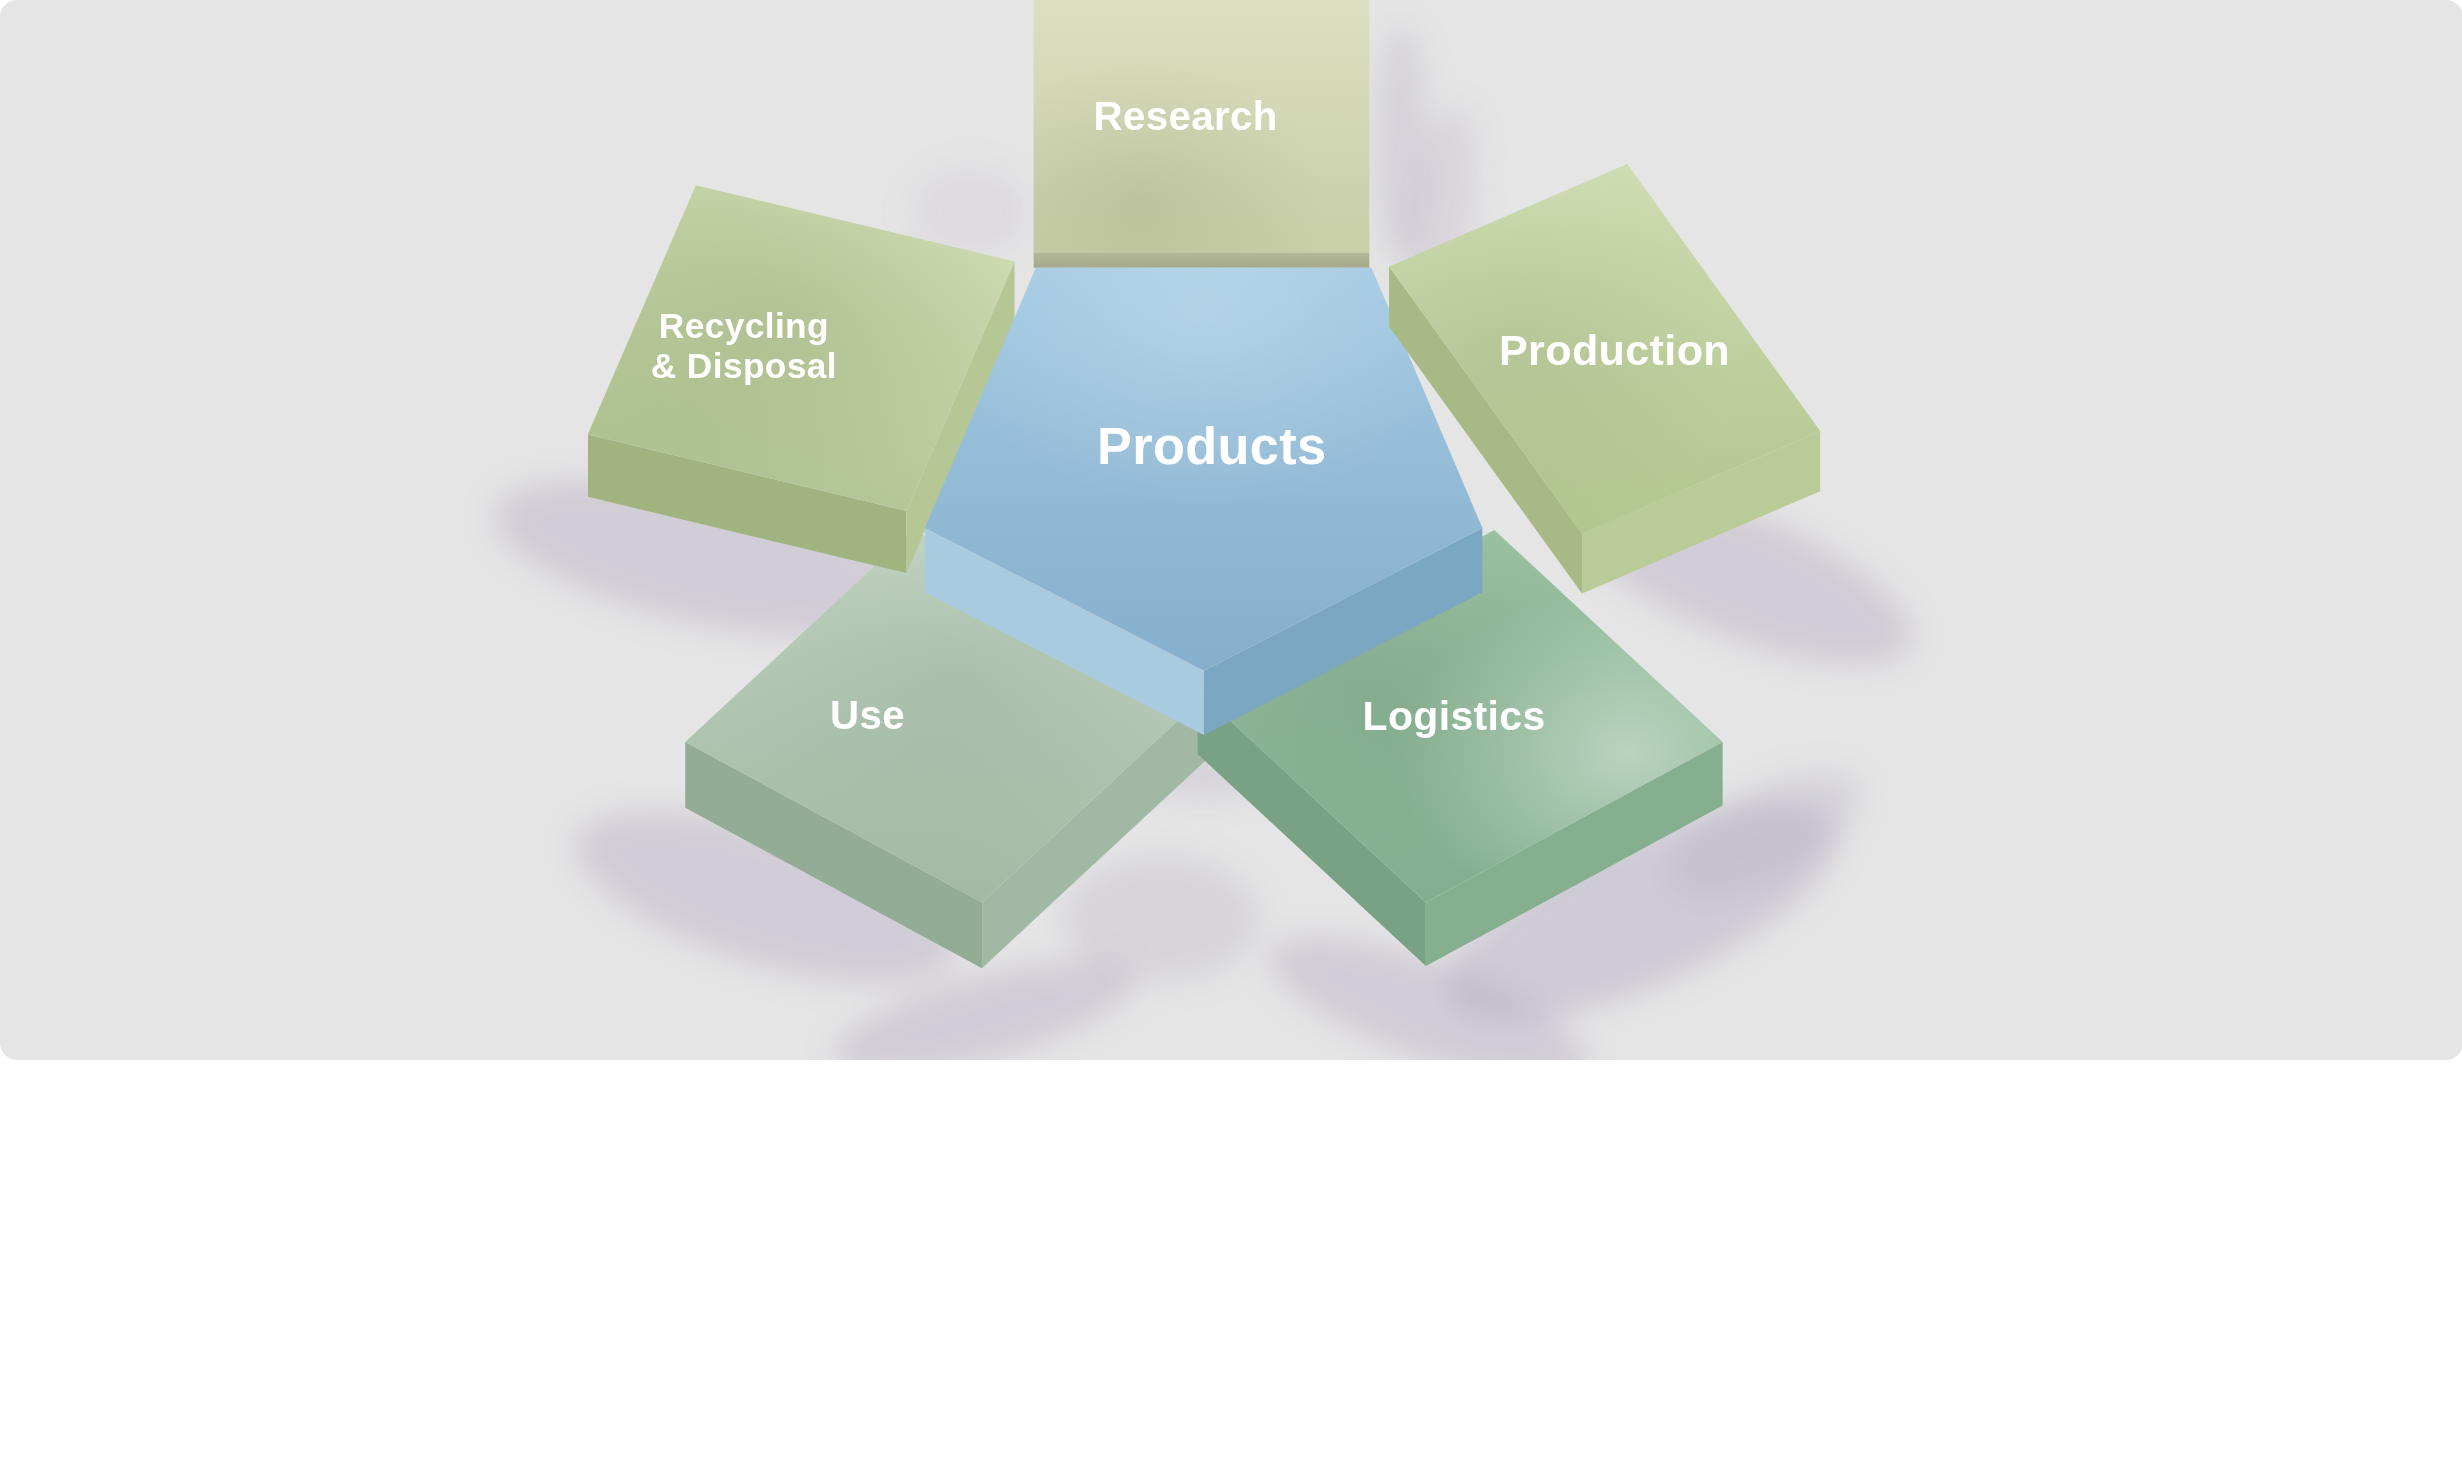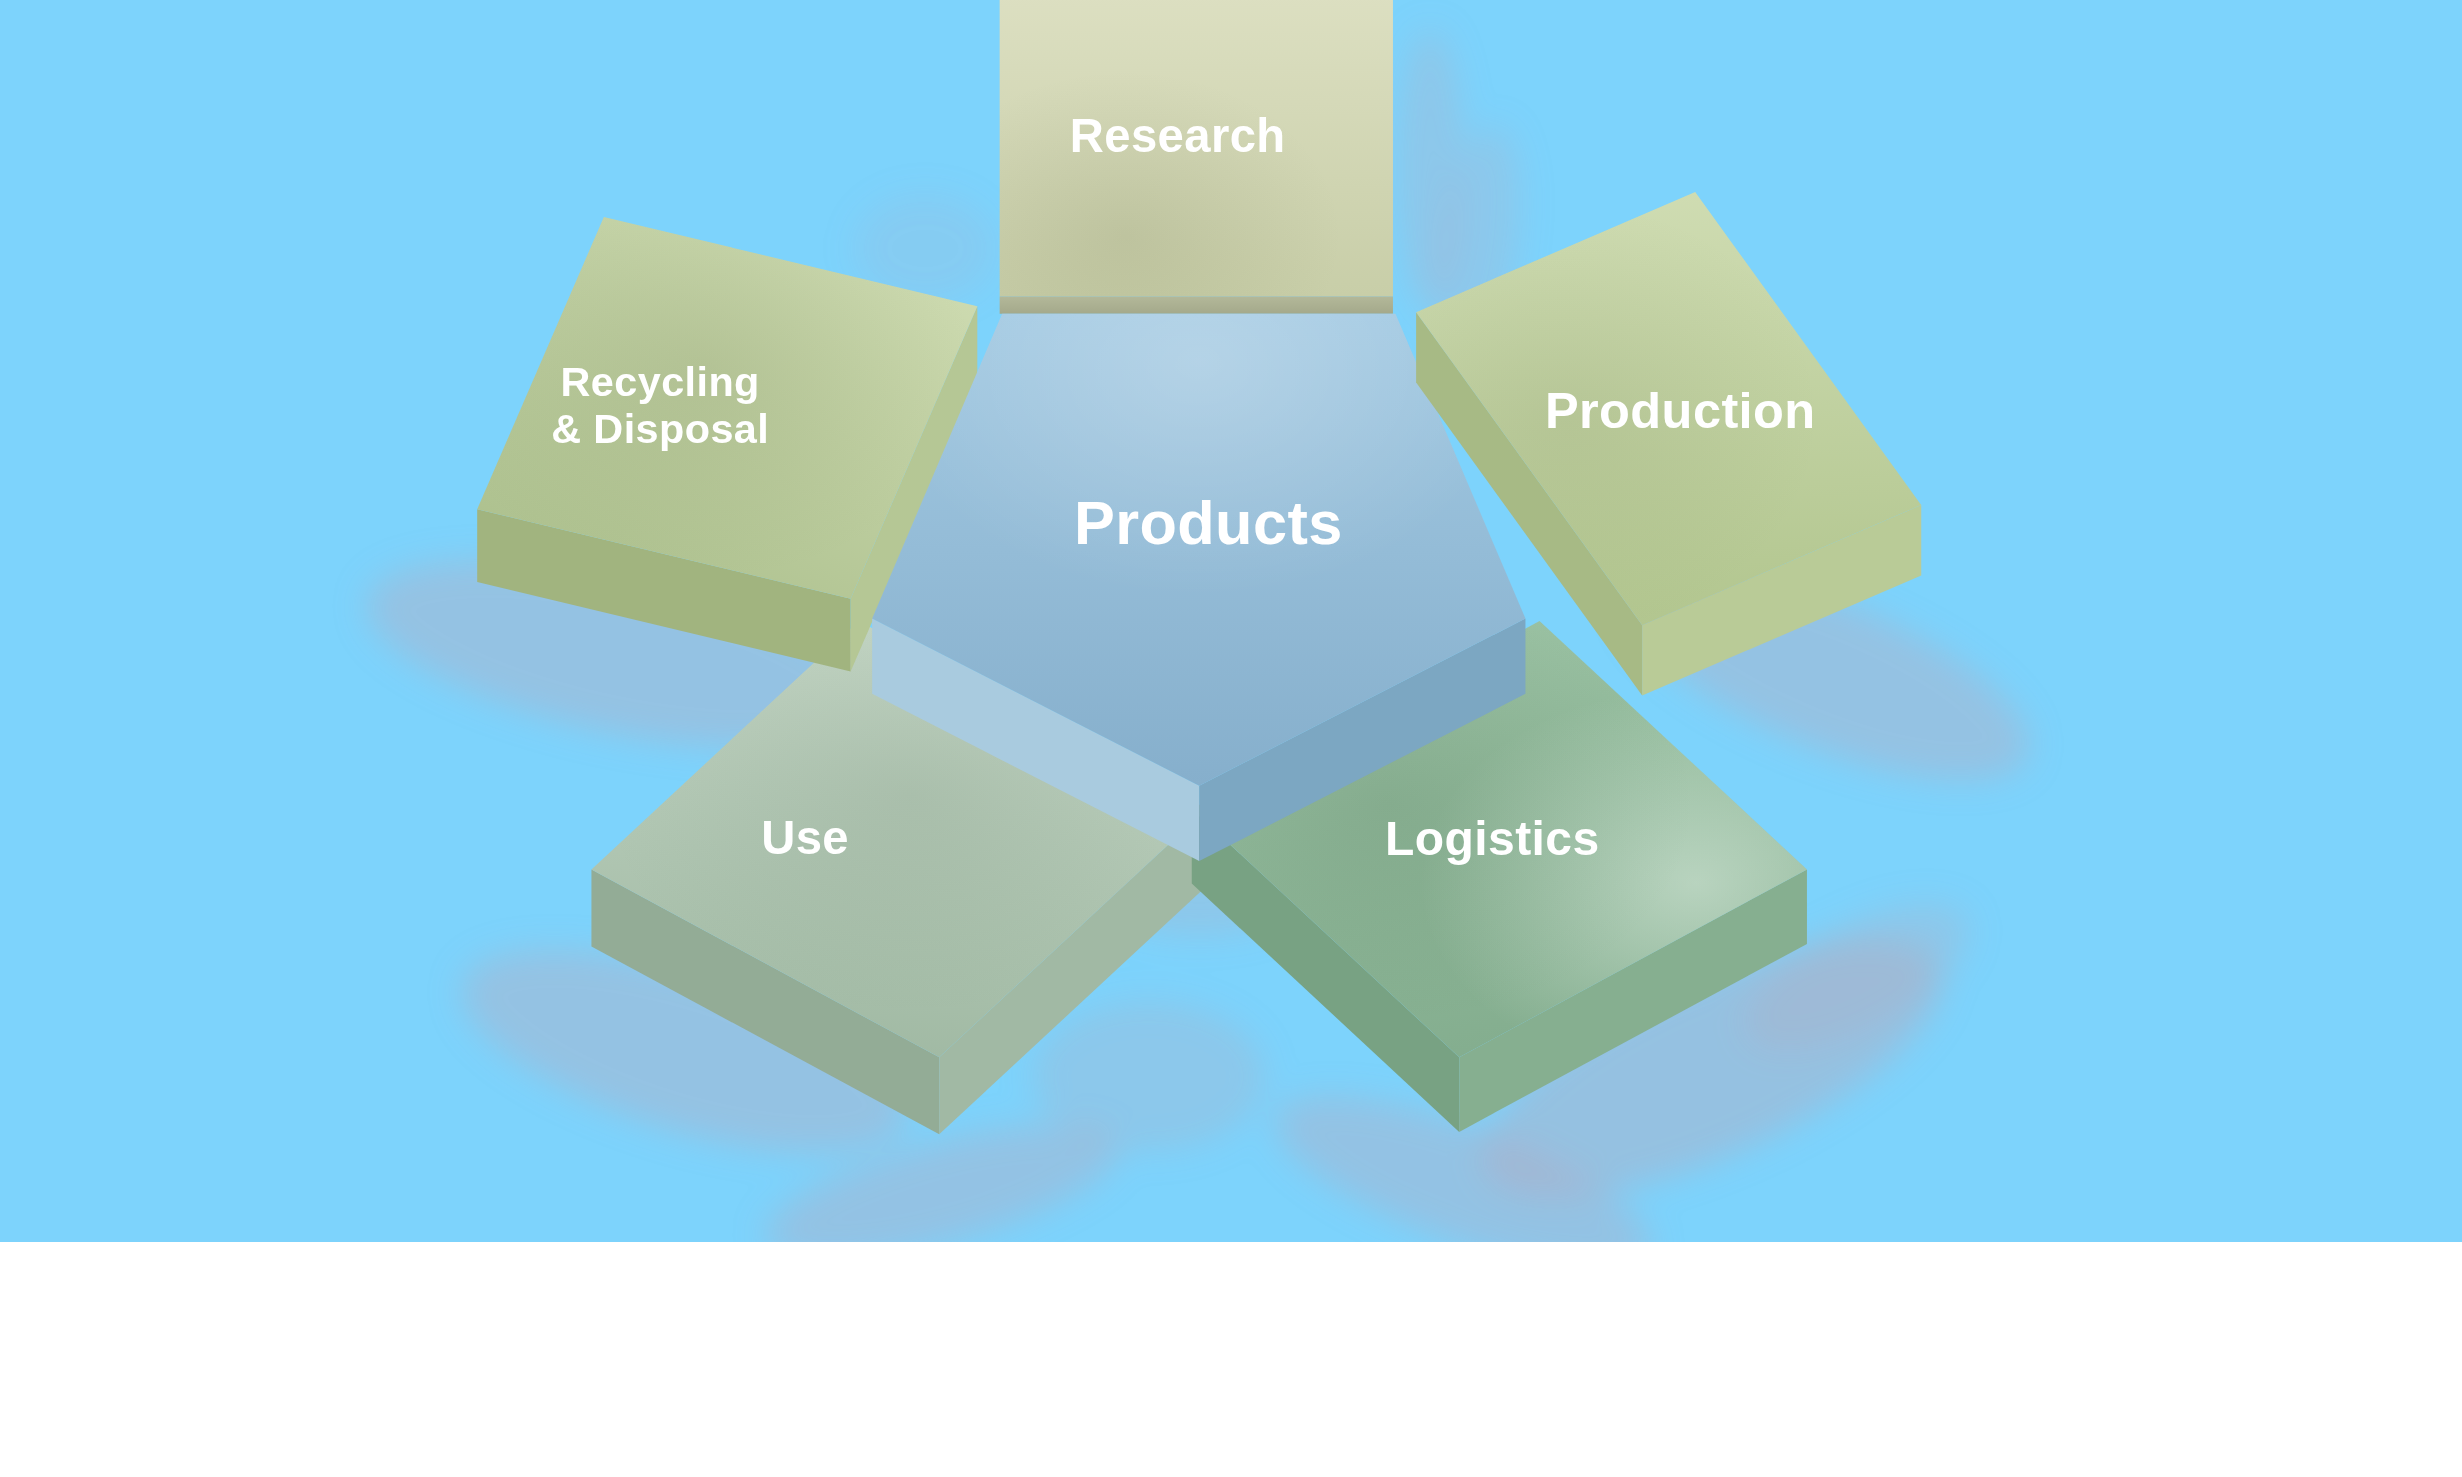--- a/index.html
+++ b/index.html
@@ -1,21 +1,22 @@
 <!DOCTYPE html>
 <html><head>
 <meta charset="utf-8">
 <style>
   html, body { margin: 0; padding: 0; background: #ffffff; }
   .stage {
     position: relative;
     width: 2463px;
-    height: 1242px;
+    height: 1060px;
     overflow: hidden;
-    background: #7dd3fc;
+    background: #e5e5e5;
+    border-radius: 17px;
   }
   .stage svg { display: block; width: 100%; height: 100%; }
   .lbl {
     font-family: "Liberation Sans", sans-serif;
     font-weight: bold;
     fill: #ffffff;
     text-anchor: middle;
     letter-spacing: 0.5px;
   }
 </style>

